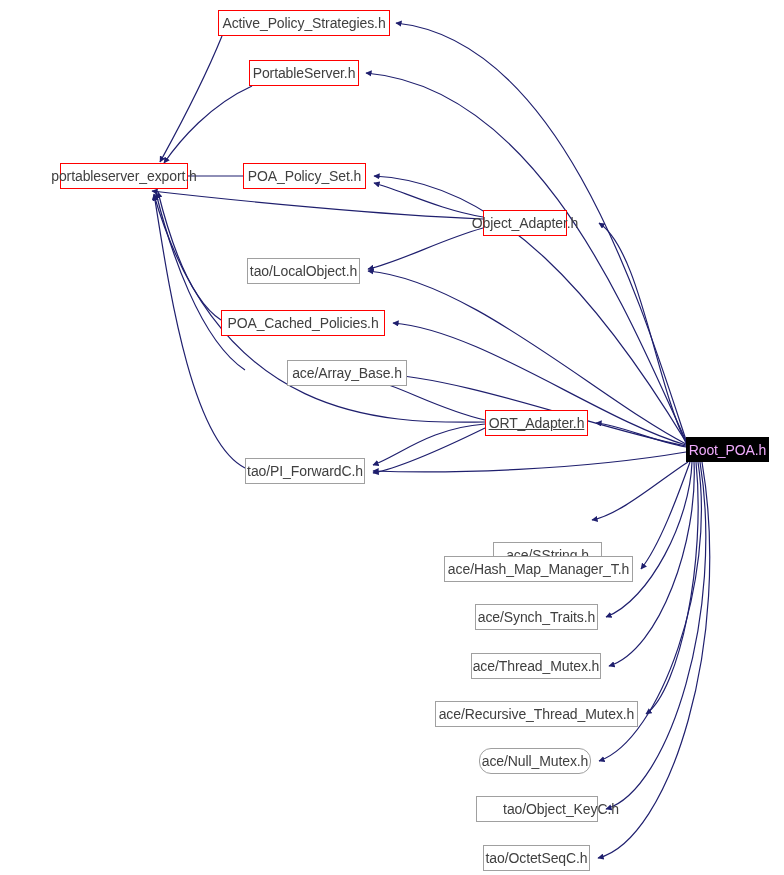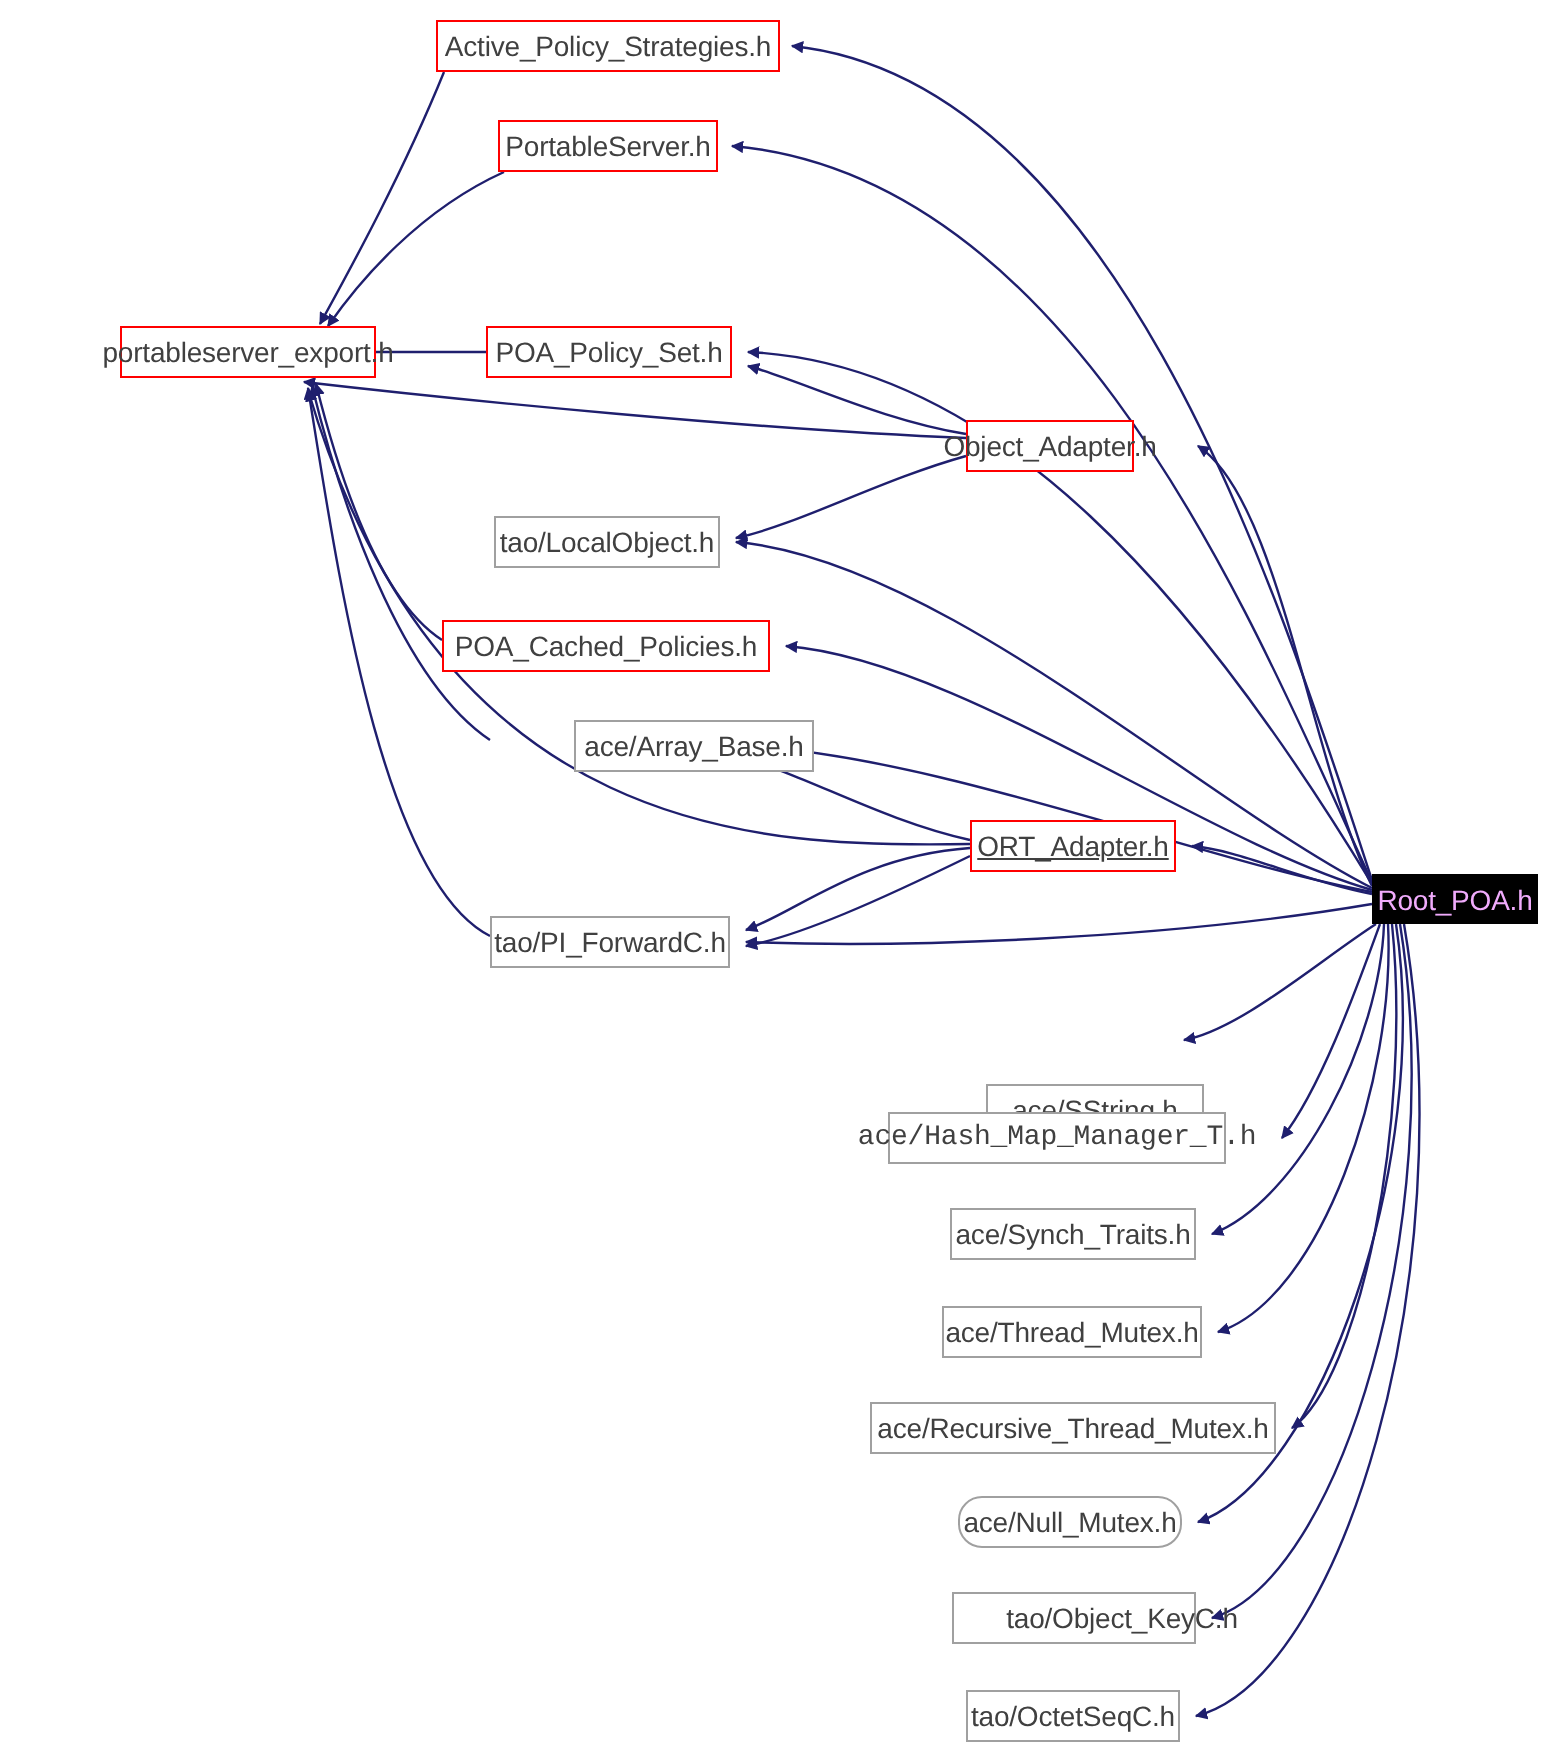--- a/index.html
+++ b/index.html
@@ -122,21 +122,21 @@
       </div>
       <div class="node current" style="left: 686px; top: 437px; width: 83px; height: 25px;">
         <span>Root_POA.h</span>
       </div>
       <div class="node" style="left: 245px; top: 458px; width: 120px; height: 26px;">
         <span>tao/PI_ForwardC.h</span>
       </div>
       <div class="node" style="left: 493px; top: 507px; width: 109px; height: 26px; margin-top: 35px;">
         <span>ace/SString.h</span>
       </div>
-      <div class="node" style="left: 444px; top: 556px; width: 169px; height: 26px; font-family: Liberation Mono, monospace;">
+      <div class="node" style="left: 444px; top: 556px; width: 189px; height: 26px;">
         <span>ace/Hash_Map_Manager_T.h</span>
       </div>
       <div class="node" style="left: 475px; top: 604px; width: 123px; height: 26px;">
         <span>ace/Synch_Traits.h</span>
       </div>
       <div class="node" style="left: 471px; top: 653px; width: 130px; height: 26px;">
         <span>ace/Thread_Mutex.h</span>
       </div>
       <div class="node" style="left: 435px; top: 701px; width: 203px; height: 26px;">
         <span>ace/Recursive_Thread_Mutex.h</span>

